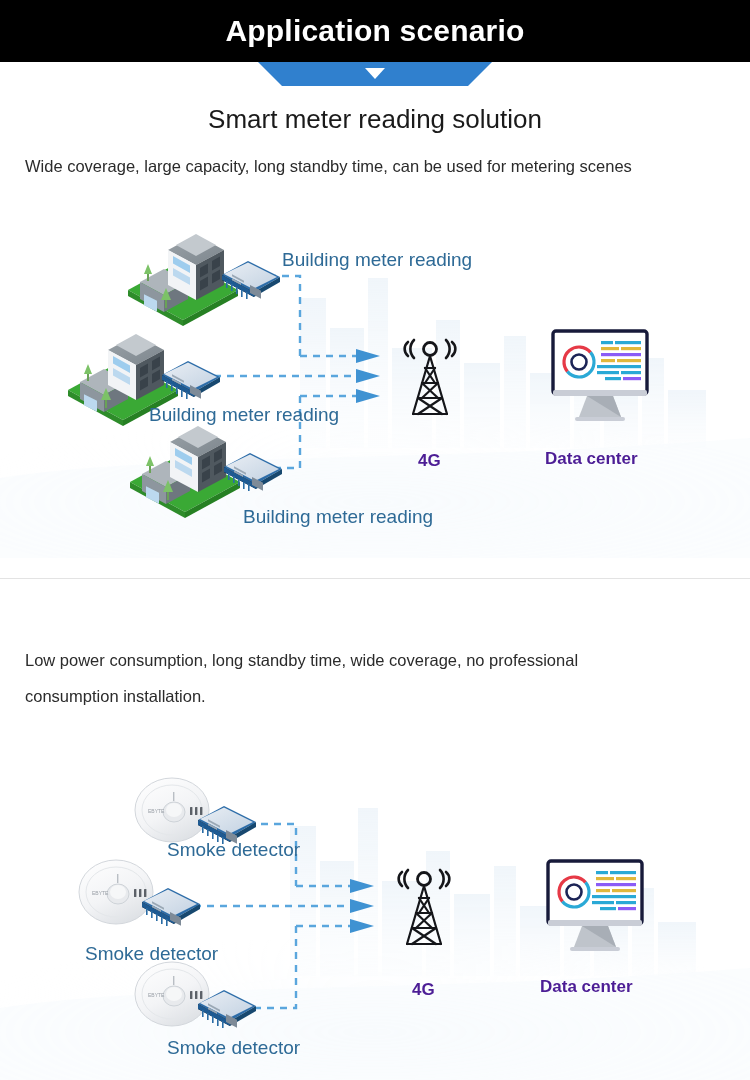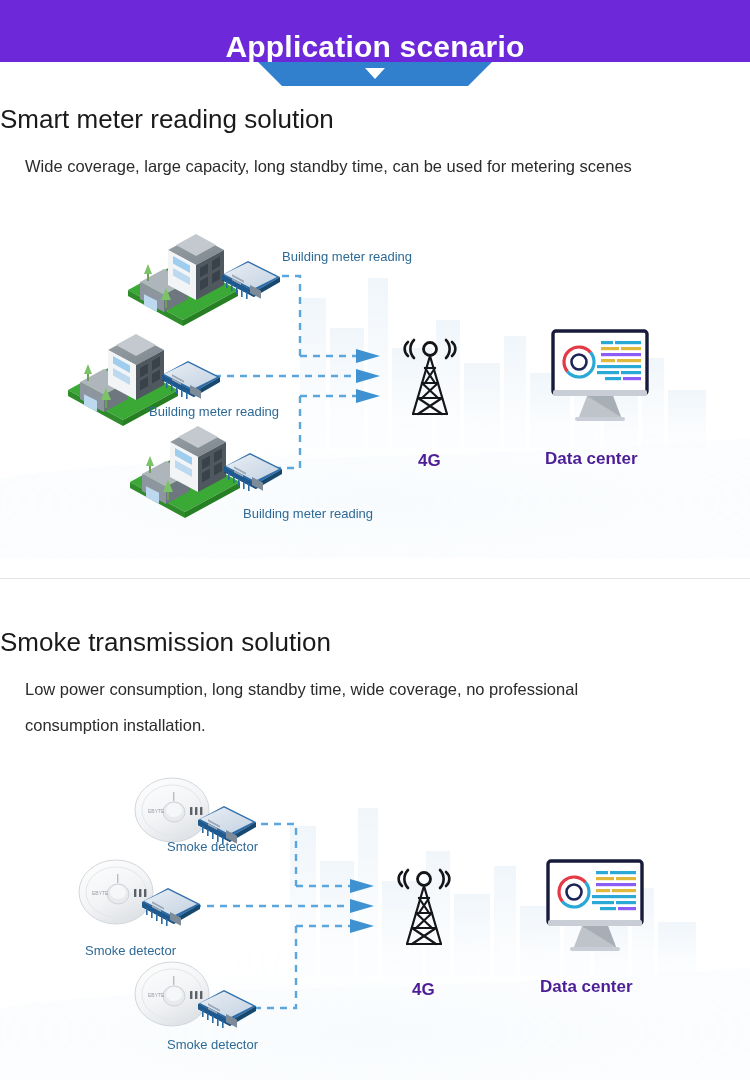--- a/index.html
+++ b/index.html
@@ -15,23 +15,23 @@
     font-family: "Liberation Sans", sans-serif;
     color: #222;
   }
 
   
   .banner {
     position: absolute;
     top: 0; left: 0;
     width: 750px;
     height: 62px;
-    background: #6d28d9;
+    background: #000000;
     display: flex;
-    align-items: flex-end;
+    align-items: center;
     justify-content: center;
   }
   .banner-title {
     color: #ffffff;
     font-size: 30px;
     font-weight: bold;
     letter-spacing: 0.2px;
     line-height: 1;
   }
   .banner-tab {
@@ -43,21 +43,21 @@
   }
   .banner-tab svg { display: block; }
 
   
   .section {
     position: absolute;
     left: 0;
     width: 750px;
   }
   .sec-title {
-    text-align: left;
+    text-align: center;
     font-size: 26px;
     font-weight: 400;
     color: #1a1a1a;
     line-height: 1.1;
   }
   .sec-desc {
     margin: 0 auto;
     font-size: 16.5px;
     color: #2b2b2b;
     line-height: 36px;
@@ -78,21 +78,21 @@
     position: absolute;
     left: 0;
     width: 750px;
     height: 330px;
   }
   .diagram svg { display: block; }
 
   .dlabel {
     position: absolute;
     color: #2e6a96;
-    font-size: 13px;
+    font-size: 19px;
     white-space: nowrap;
     line-height: 1;
   }
   .dlabel-dark {
     position: absolute;
     color: #4c1d95;
     font-size: 17px;
     font-weight: bold;
     white-space: nowrap;
     line-height: 1;
@@ -304,21 +304,20 @@
   <span class="dlabel" style="left:282px; top:22px;">Building meter reading</span>
   <span class="dlabel" style="left:149px; top:177px;">Building meter reading</span>
   <span class="dlabel" style="left:243px; top:279px;">Building meter reading</span>
   <span class="dlabel-dark" style="left:418px; top:224px;">4G</span>
   <span class="dlabel-dark" style="left:545px; top:222px;">Data center</span>
 </div>
 
 <div class="divider"></div>
 
 <div class="section" style="top:628px;">
-  <div class="sec-title">Smoke transmission solution</div>
   <div class="sec-desc" style="margin-top:14px;">Low power consumption, long standby time, wide coverage, no professional</div>
   <div class="sec-desc">consumption installation.</div>
 </div>
 
 <div class="diagram" style="top:766px;">
   <svg width="750" height="330" viewBox="0 0 750 330" xmlns="http://www.w3.org/2000/svg">
     <defs>
       <linearGradient id="cityg2" x1="0" y1="0" x2="0" y2="1">
         <stop offset="0%" stop-color="#dce9f4" stop-opacity="0.85"></stop>
         <stop offset="100%" stop-color="#eef5fb" stop-opacity="0.25"></stop>

